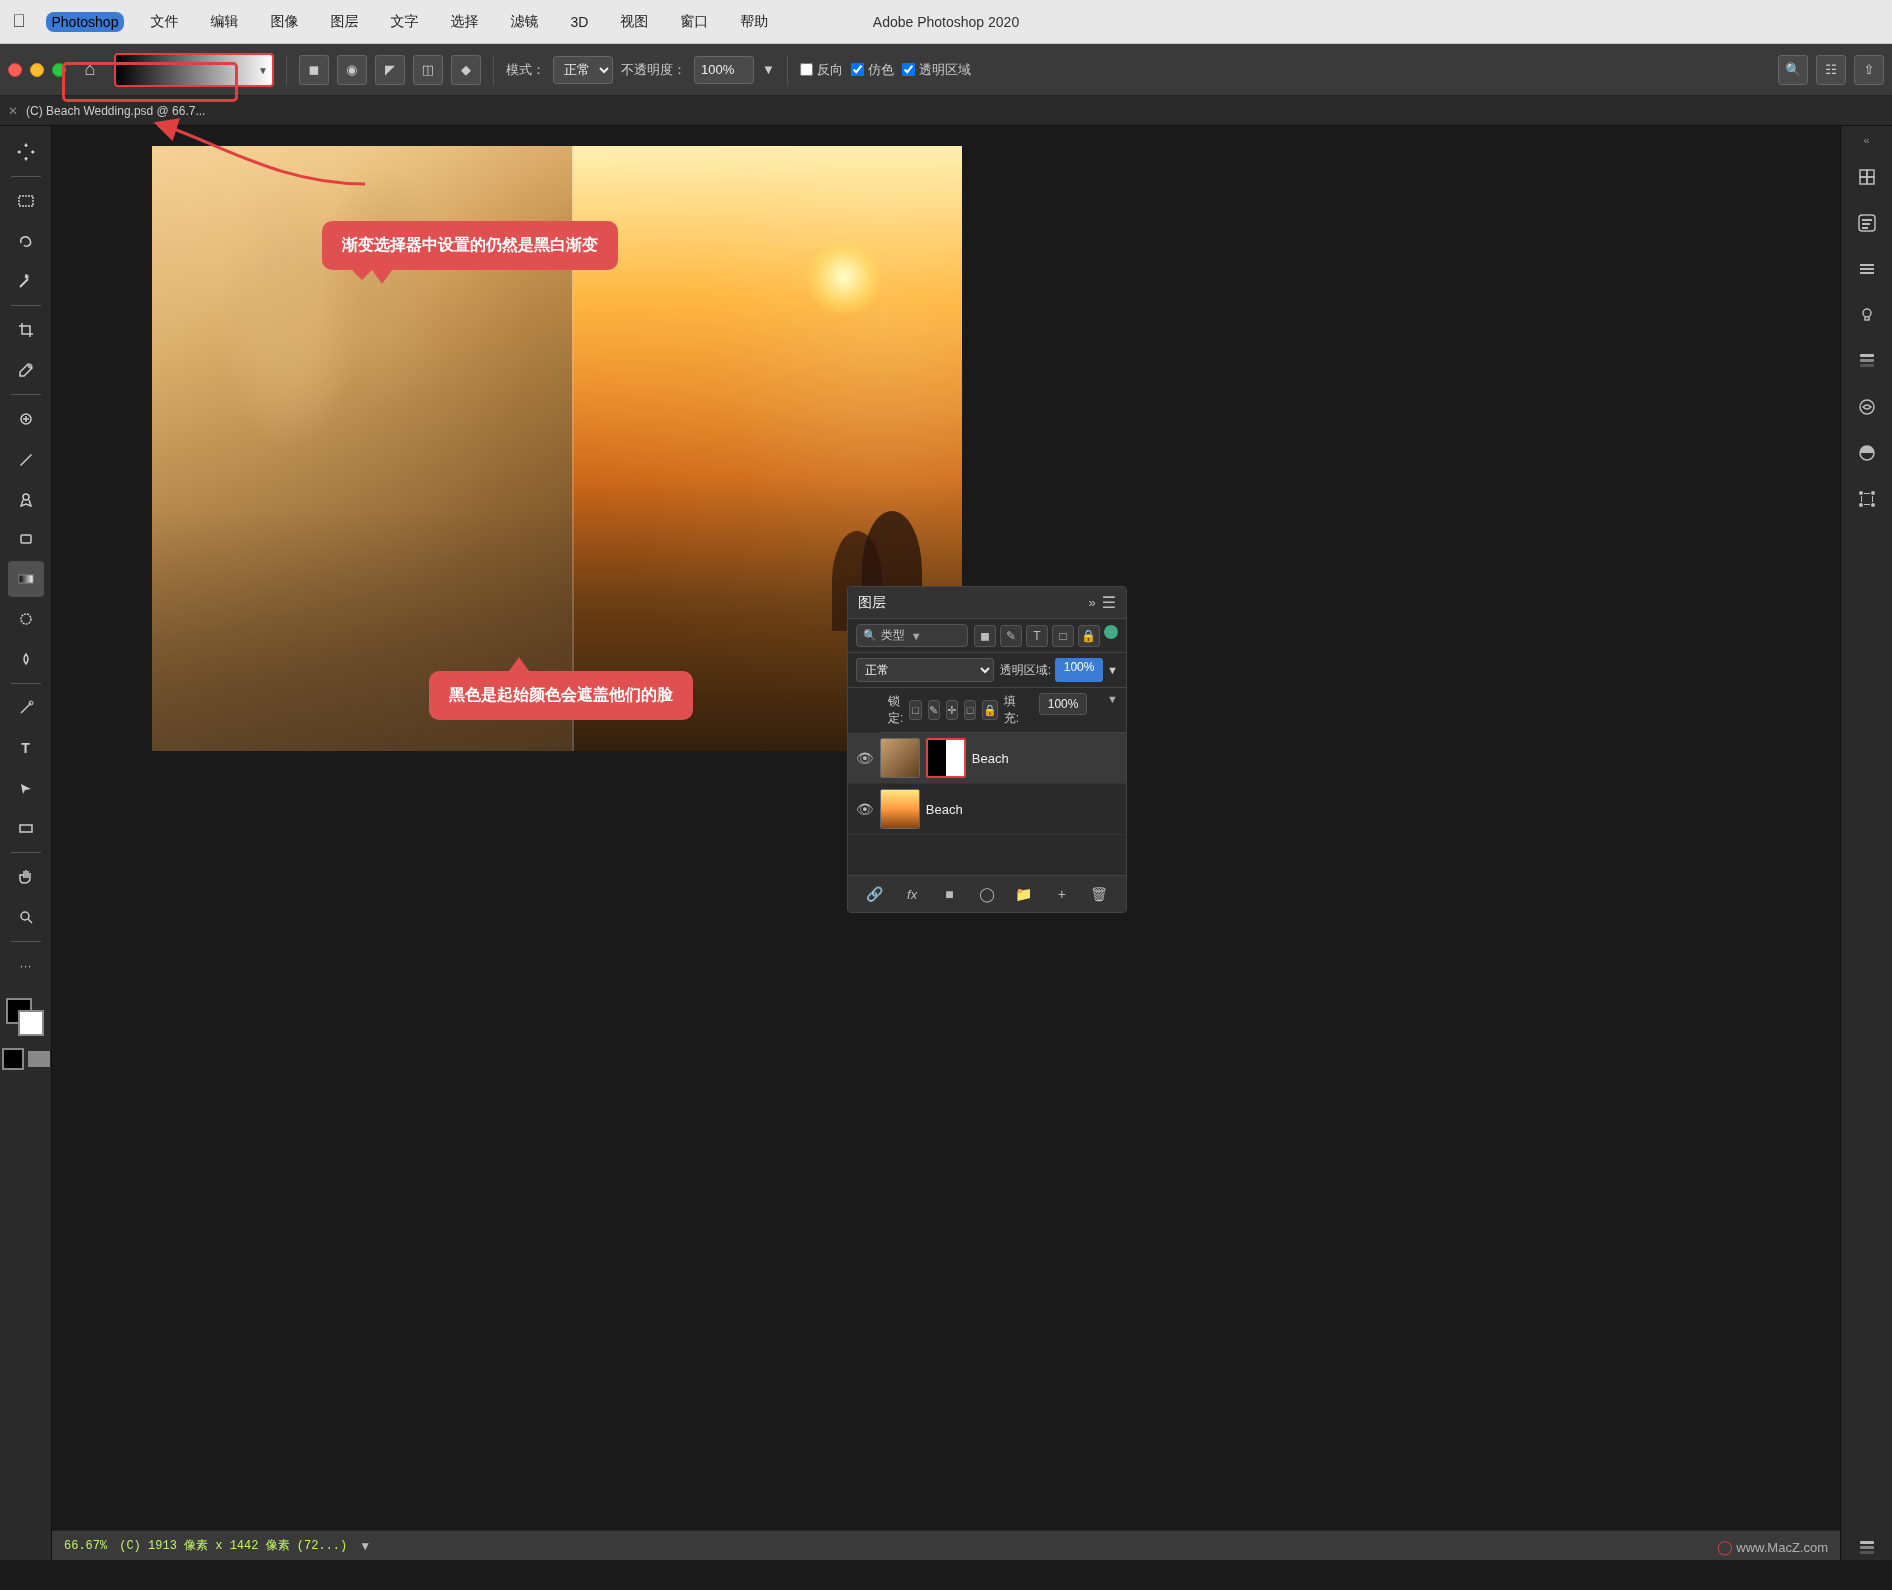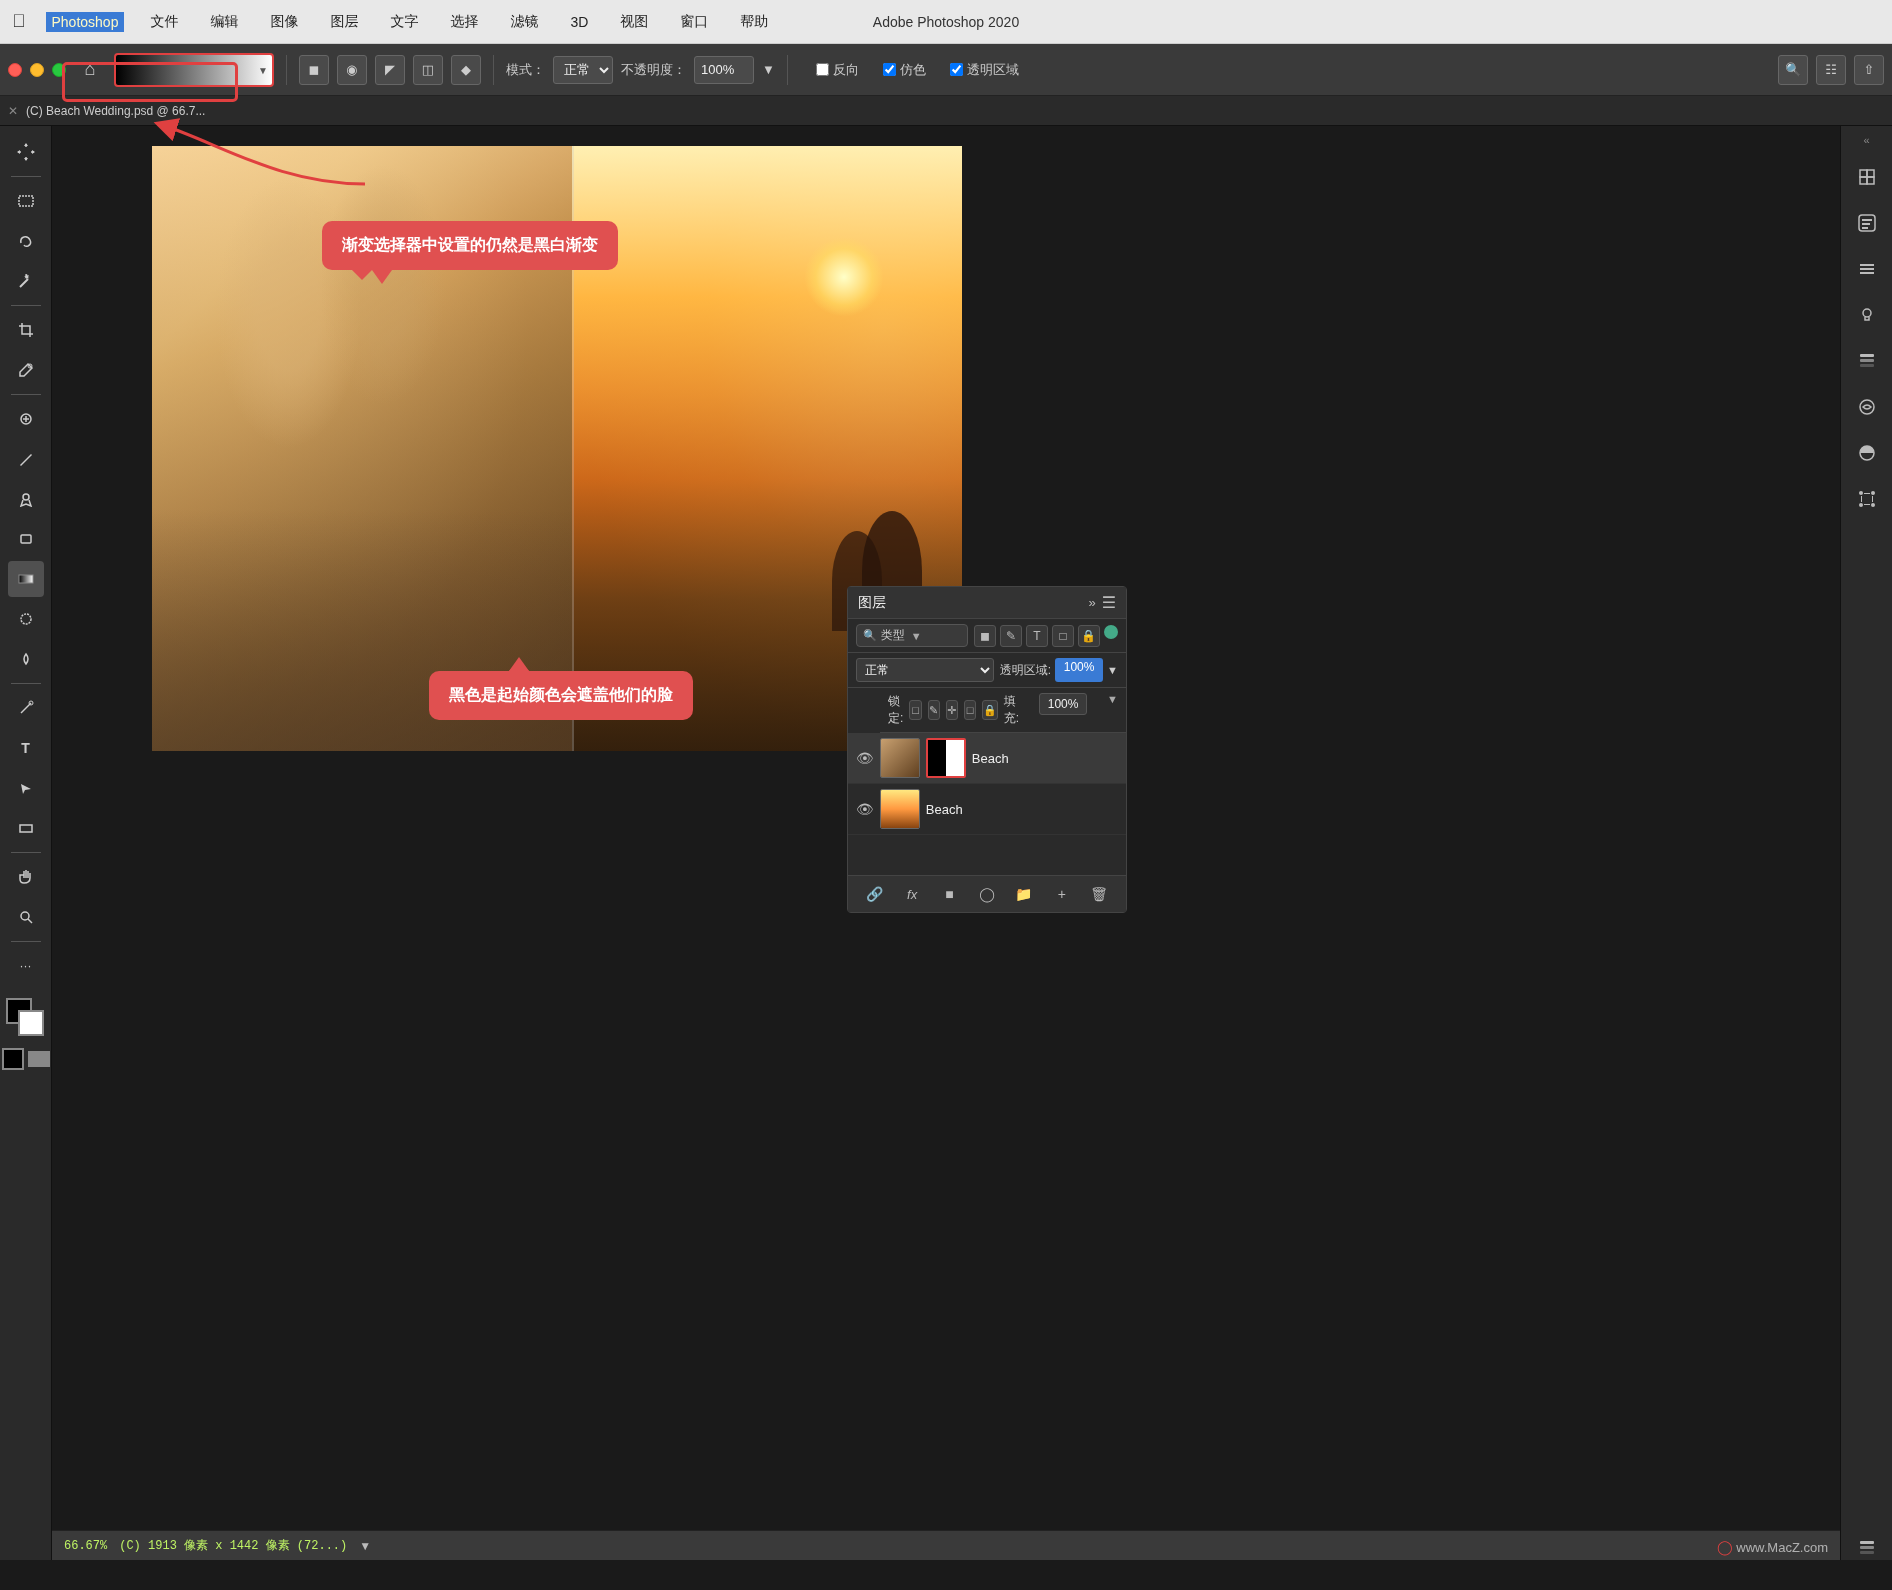--- a/index.html
+++ b/index.html
@@ -30,22 +30,22 @@
       color: #333;
     }
     .menu-item {
       font-size: 14px;
       color: #222;
       cursor: pointer;
       padding: 2px 6px;
     }
     .menu-item.active {
       background: #3a7bd5;
-      color: #fef9c3;
-      border-radius: 0;
+      color: #000000;
+      border-radius: 8px;
     }
     .menu-bar-title {
       position: absolute;
       left: 50%;
       transform: translateX(-50%);
       font-size: 14px;
       color: #333;
       font-weight: 500;
     }
 
@@ -142,21 +142,20 @@
       border-radius: 3px;
       height: 28px;
       width: 60px;
     }
     .toolbar-checkbox-group {
       display: flex;
       align-items: center;
       gap: 4px;
       color: #ccc;
       font-size: 13px;
-      margin-left: 16px;
     }
 
     
     .tab-bar {
       width: 100%;
       height: 30px;
       background: #2a2a2a;
       display: flex;
       align-items: center;
       padding: 0 8px;

